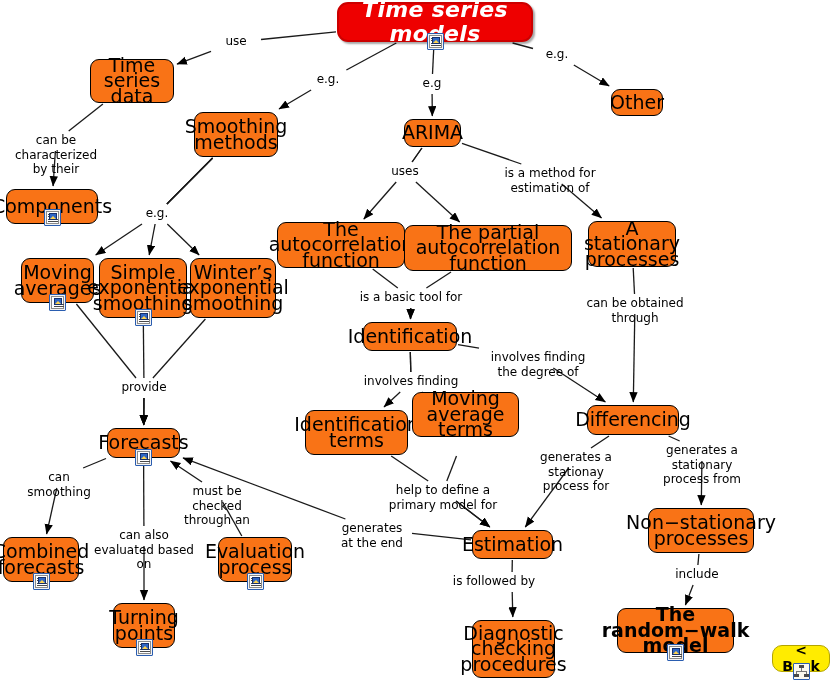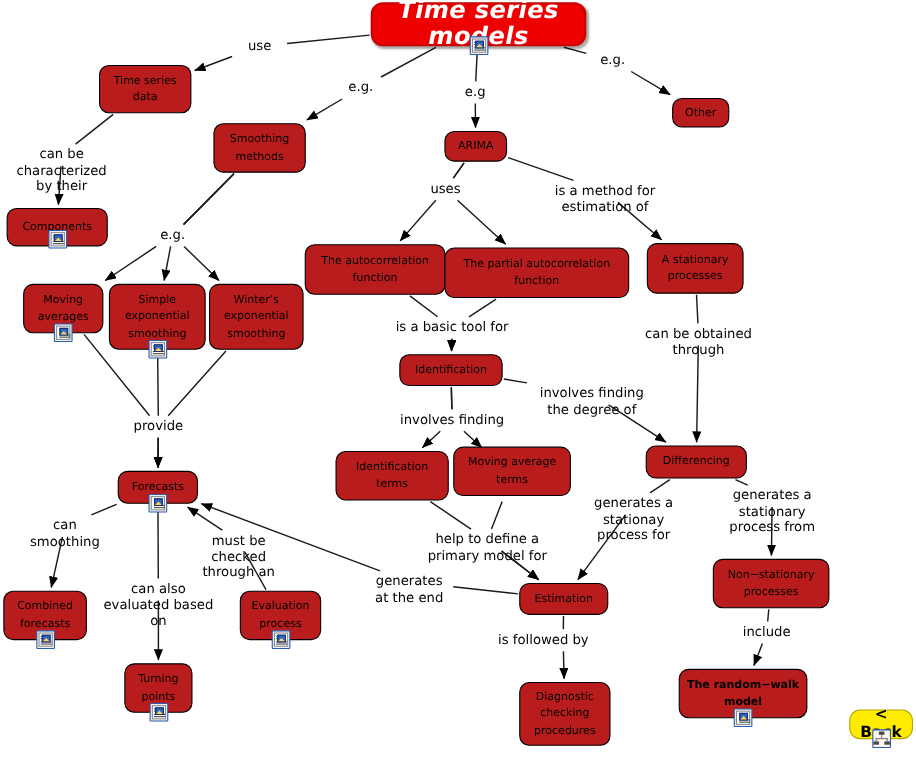--- a/index.html
+++ b/index.html
@@ -1,24 +1,24 @@
 <!DOCTYPE html>
 <html><head>
 <meta charset="utf-8">
 <style>
   html,body{margin:0;padding:0;background:#ffffff;}
   body{width:833px;height:688px;position:relative;overflow:hidden;
        font-family:"DejaVu Sans","Liberation Sans",sans-serif;}
   #canvas{position:absolute;left:0;top:0;width:833px;height:688px;}
   svg.edges{position:absolute;left:0;top:0;width:833px;height:688px;pointer-events:none;}
 
-  .node{position:absolute;box-sizing:border-box;background:#b91c1c;
+  .node{position:absolute;box-sizing:border-box;background:#f97316;
         border:1.6px solid #000000;border-radius:9px;
         display:flex;align-items:center;justify-content:center;
-        text-align:center;color:#000;font-size:10px;line-height:15.5px;
+        text-align:center;color:#000;font-size:19px;line-height:15.5px;
         padding:3px 6px;z-index:3;}
   .node.title{background:#ee0000;border:2px solid #cc0000;border-radius:11px;
         color:#ffffff;font-weight:bold;font-style:italic;font-size:22px;
         line-height:24px;letter-spacing:.3px;
         box-shadow:2px 2px 2px rgba(0,0,0,.35);}
   .node.backbtn{background:#ffec00;border:1.6px solid #b3a400;border-radius:10px;
         color:#000;font-size:14px;font-weight:bold;}
 
   .label{position:absolute;color:#000;font-size:12px;line-height:14.5px;
          text-align:center;z-index:2;white-space:pre-line;}
@@ -243,21 +243,21 @@
         <span style="white-space: pre-line;">A stationary
 processes</span>
       </div>
       <div class="node" style="left: 363px; top: 322px; width: 94px; height: 29px;">
         <span style="white-space: pre-line;">Identification</span>
       </div>
       <div class="node" style="left: 305px; top: 410px; width: 103px; height: 45px;">
         <span style="white-space: pre-line;">Identification
 terms</span>
       </div>
-      <div class="node" style="left: 412px; top: 406px; width: 107px; height: 45px;">
+      <div class="node" style="left: 412px; top: 392px; width: 107px; height: 45px;">
         <span style="white-space: pre-line;">Moving average
 terms</span>
       </div>
       <div class="node" style="left: 587px; top: 405px; width: 92px; height: 30px;">
         <span style="white-space: pre-line;">Differencing</span>
       </div>
       <div class="node" style="left: 107px; top: 428px; width: 73px; height: 30px;">
         <span style="white-space: pre-line;">Forecasts</span>
       </div>
       <span class="ricon" style="left: 135px; top: 449px;">

